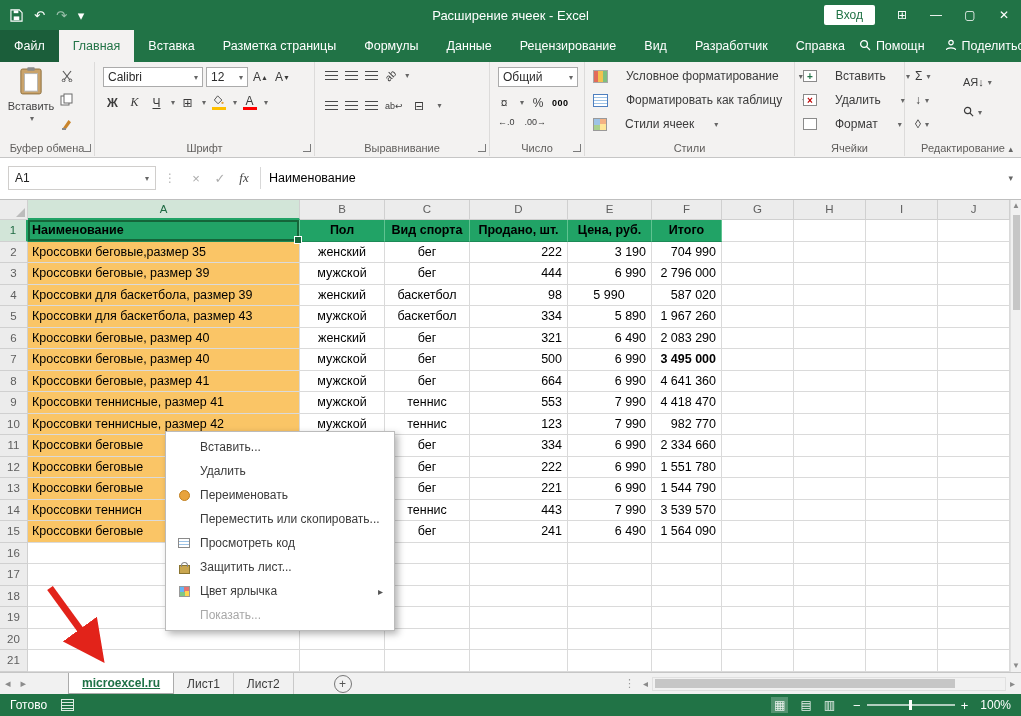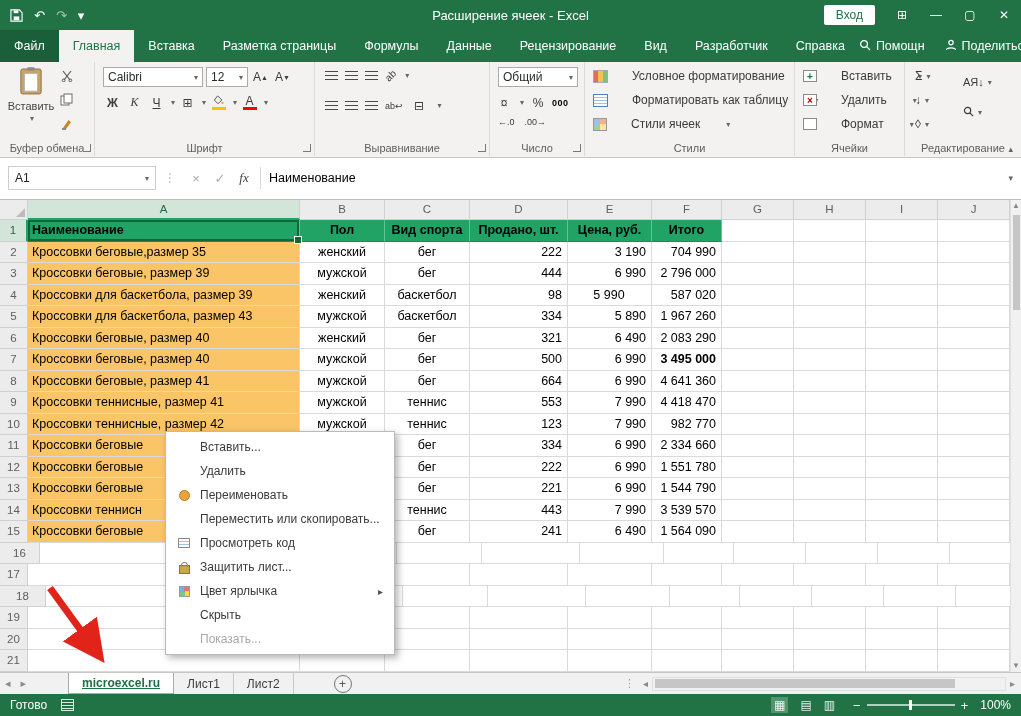--- a/index.html
+++ b/index.html
@@ -60,21 +60,21 @@
   .ori{display:inline-block;transform:rotate(-45deg);font-size:10px;color:#3B3B3B;}
   .alrow1{position:absolute;left:10px;top:8px;}
   .alrow2{position:absolute;left:10px;top:34px;}
   .smalltxt{font-size:9px;color:#3B3B3B;}
 
   .numrow1{position:absolute;left:8px;top:5px;width:80px;}
   .numrow2{position:absolute;left:8px;top:31px;}
   .numrow3{position:absolute;left:8px;top:55px;}
   .b000{font-size:9px;font-weight:bold;letter-spacing:.5px;}
 
-  .stylerow{position:absolute;left:8px;display:flex;align-items:center;gap:24px;font-size:12px;color:#3B3B3B;white-space:nowrap;}
+  .stylerow{position:absolute;left:8px;display:flex;align-items:center;gap:18px;font-size:12px;color:#3B3B3B;white-space:nowrap;}
   .ic-cf{width:15px;height:13px;border:1px solid #A8A8A8;box-sizing:border-box;
          background:linear-gradient(to right,#E26B5A 0 33%,#F2C14E 33% 66%,#7FBF7F 66%);}
   .ic-table{width:15px;height:13px;border:1px solid #4E7FBF;box-sizing:border-box;
             background:repeating-linear-gradient(to bottom,#fff 0 2px,#9DC3E6 2px 3px);}
   .ic-cellstyles{width:14px;height:13px;border:1px solid #999;box-sizing:border-box;
             background:conic-gradient(#F4B183 0 25%,#FFE699 0 50%,#A9D08E 0 75%,#9DC3E6 0);}
   .cellicon{width:14px;height:12px;border:1px solid #8A8A8A;background:#fff;display:inline-flex;
             align-items:center;justify-content:center;font-size:10px;font-weight:bold;box-sizing:border-box;}
   .cellicon.green{color:#217346;}
   .cellicon.red{color:#C00000;}
@@ -639,21 +639,21 @@
       <div class="cell ta-c" style="width: 85px;">бег</div>
       <div class="cell ta-r" style="width: 98px;">241</div>
       <div class="cell ta-r" style="width: 84px;">6 490</div>
       <div class="cell ta-r" style="width: 70px;">1 564 090</div>
       <div class="cell" style="width: 72px;"></div>
       <div class="cell" style="width: 72px;"></div>
       <div class="cell" style="width: 72px;"></div>
       <div class="cell" style="width: 72px;"></div>
     </div>
     <div class="grow">
-      <div class="rh" style="width: 40px;">16</div>
+      <div class="rh" style="width: 28px;">16</div>
       <div class="cell" style="width: 272px;"></div>
       <div class="cell" style="width: 85px;"></div>
       <div class="cell" style="width: 85px;"></div>
       <div class="cell" style="width: 98px;"></div>
       <div class="cell" style="width: 84px;"></div>
       <div class="cell" style="width: 70px;"></div>
       <div class="cell" style="width: 72px;"></div>
       <div class="cell" style="width: 72px;"></div>
       <div class="cell" style="width: 72px;"></div>
       <div class="cell" style="width: 72px;"></div>
@@ -665,21 +665,21 @@
       <div class="cell" style="width: 85px;"></div>
       <div class="cell" style="width: 98px;"></div>
       <div class="cell" style="width: 84px;"></div>
       <div class="cell" style="width: 70px;"></div>
       <div class="cell" style="width: 72px;"></div>
       <div class="cell" style="width: 72px;"></div>
       <div class="cell" style="width: 72px;"></div>
       <div class="cell" style="width: 72px;"></div>
     </div>
     <div class="grow">
-      <div class="rh" style="width: 46px;">18</div>
+      <div class="rh" style="width: 28px;">18</div>
       <div class="cell" style="width: 272px;"></div>
       <div class="cell" style="width: 85px;"></div>
       <div class="cell" style="width: 85px;"></div>
       <div class="cell" style="width: 98px;"></div>
       <div class="cell" style="width: 84px;"></div>
       <div class="cell" style="width: 70px;"></div>
       <div class="cell" style="width: 72px;"></div>
       <div class="cell" style="width: 72px;"></div>
       <div class="cell" style="width: 72px;"></div>
       <div class="cell" style="width: 72px;"></div>
@@ -761,24 +761,20 @@
         <span class="ic-lock"></span>
       </div>
       <div class="mlabel" style="pointer-events: none;">Защитить лист...</div>
     </div>
     <div class="mi">
       <div class="mic">
         <span class="ic-palette"></span>
       </div>
       <div class="mlabel" style="pointer-events: none;">Цвет ярлычка</div>
       <div class="subarrow">▸</div>
-    </div>
-    <div class="mi">
-      <div class="mic"></div>
-      <div class="mlabel" style="pointer-events: none;">Скрыть</div>
     </div>
     <div class="mi disabled">
       <div class="mic"></div>
       <div class="mlabel" style="pointer-events: none;">Показать...</div>
     </div>
   </div>
 
 <div class="redarrow">
   <svg width="80" height="90" viewBox="0 0 80 90">
     <defs>

